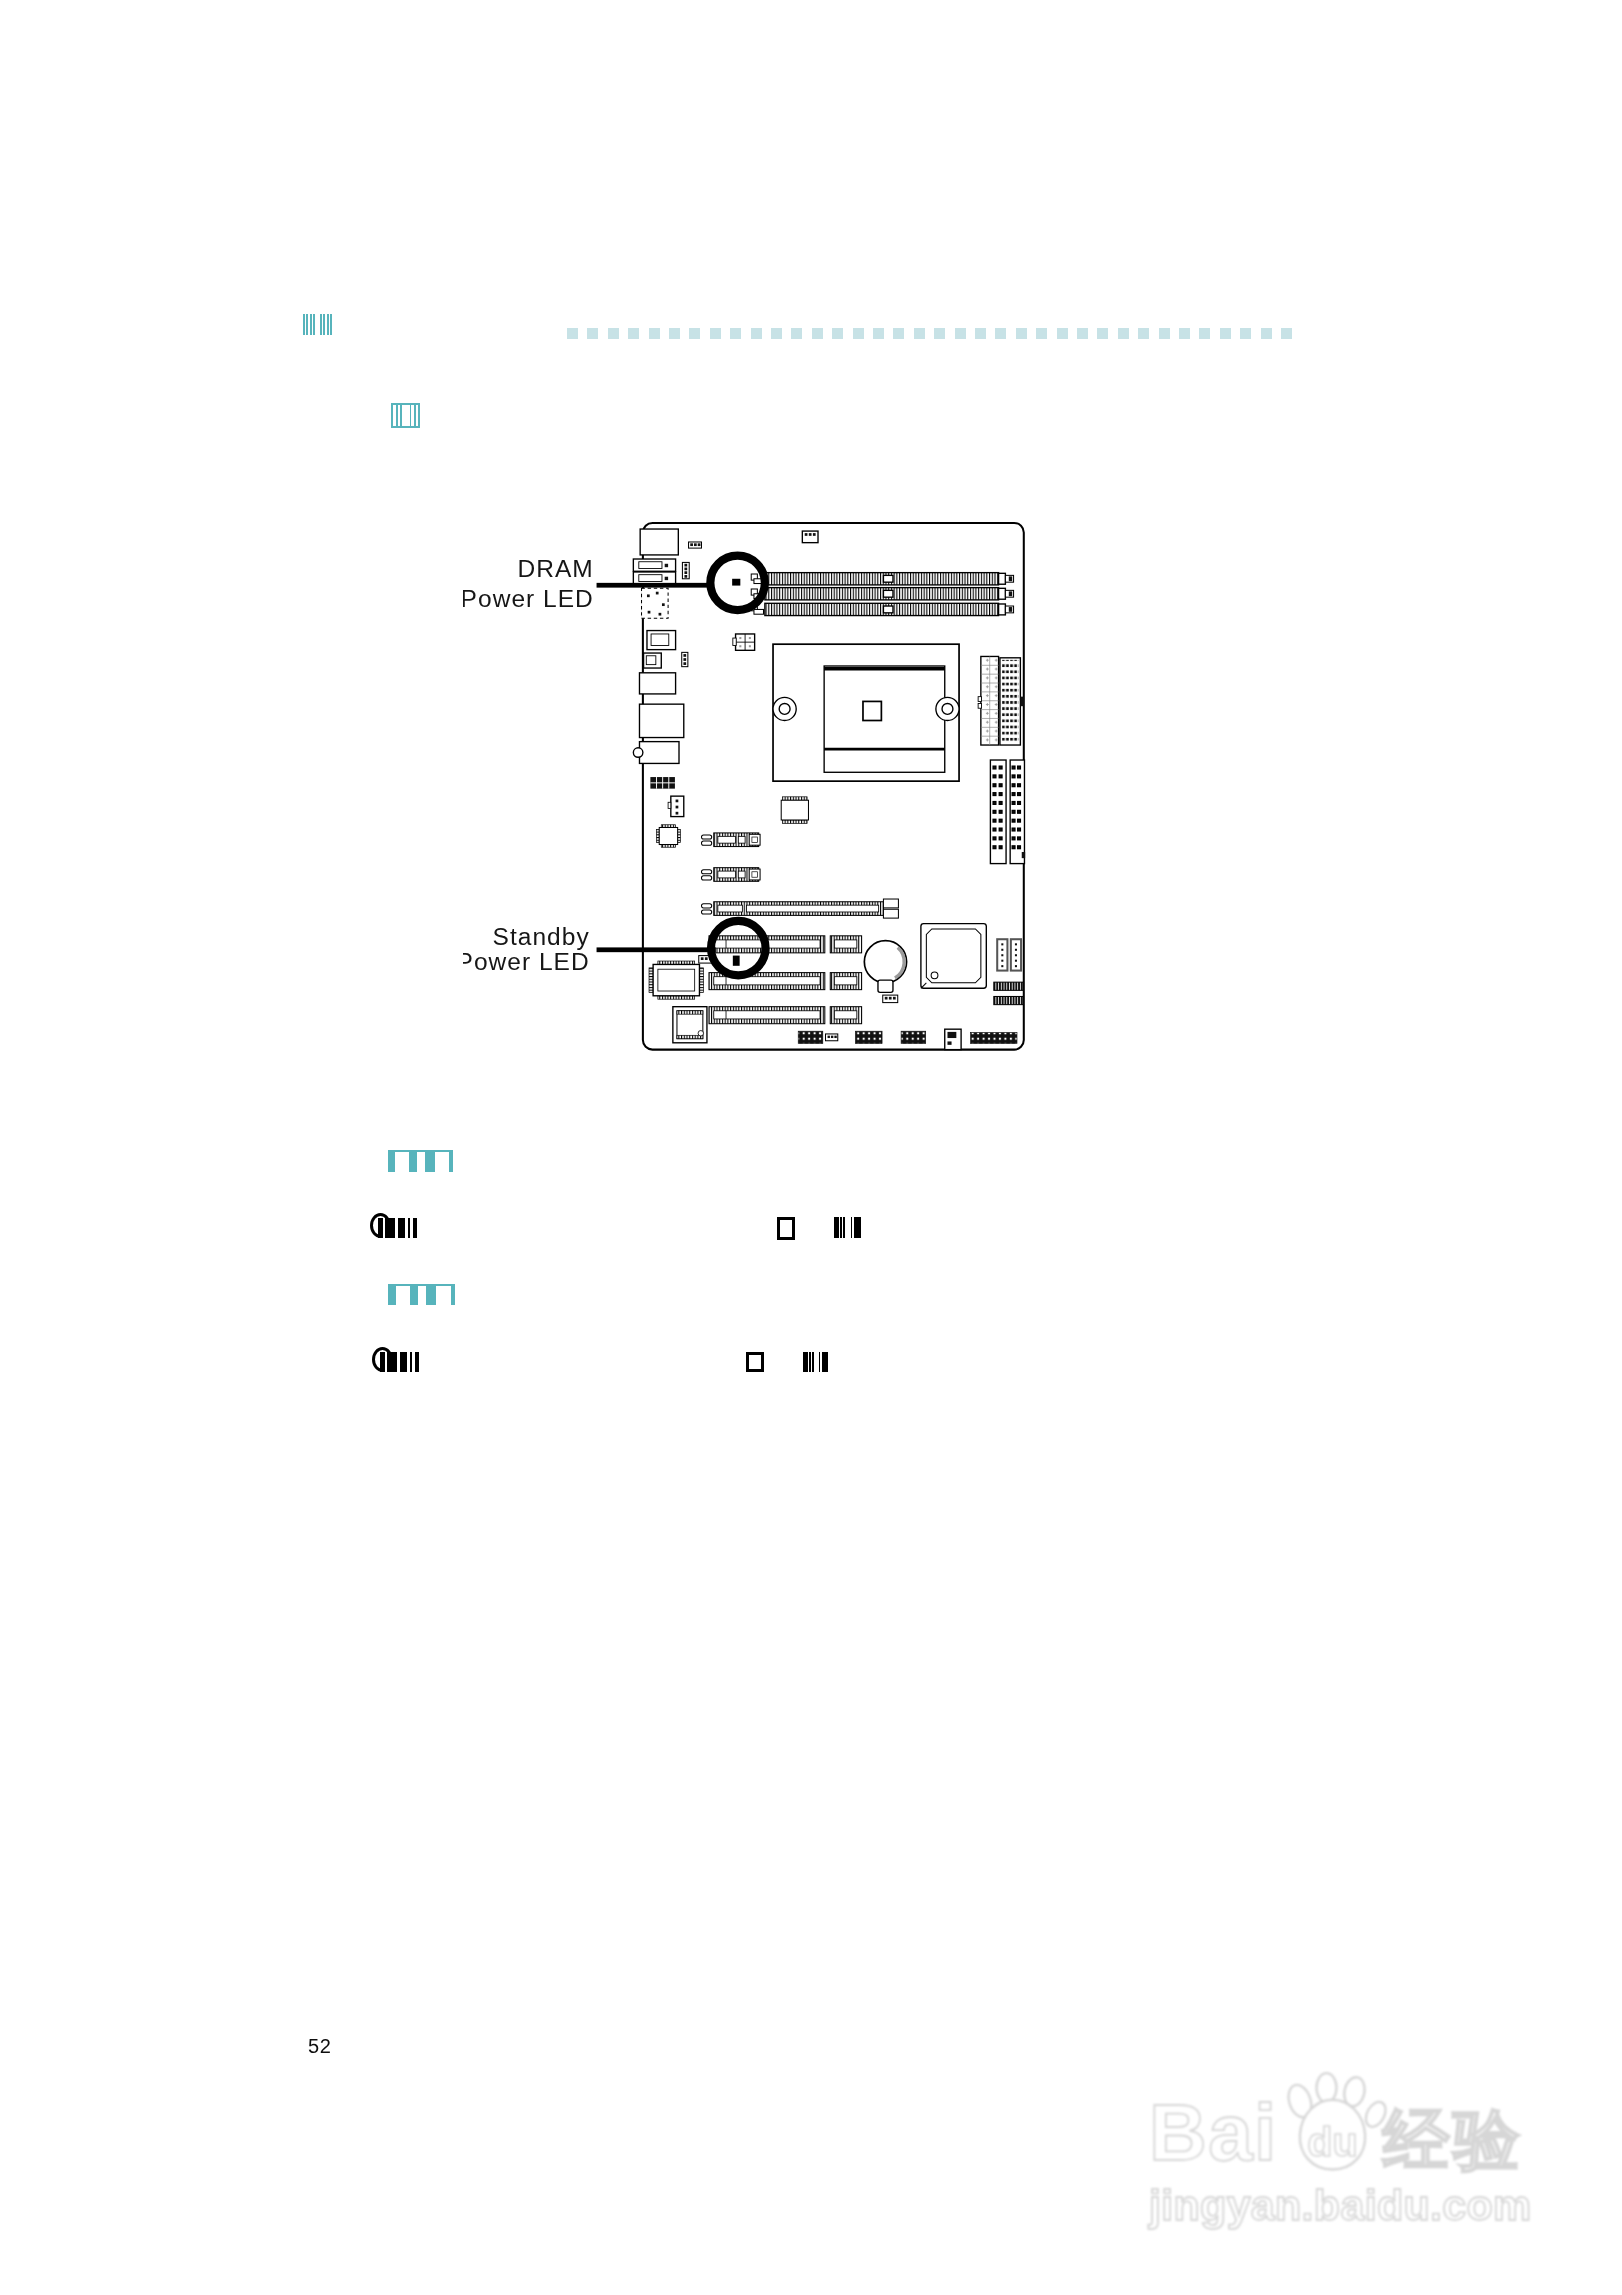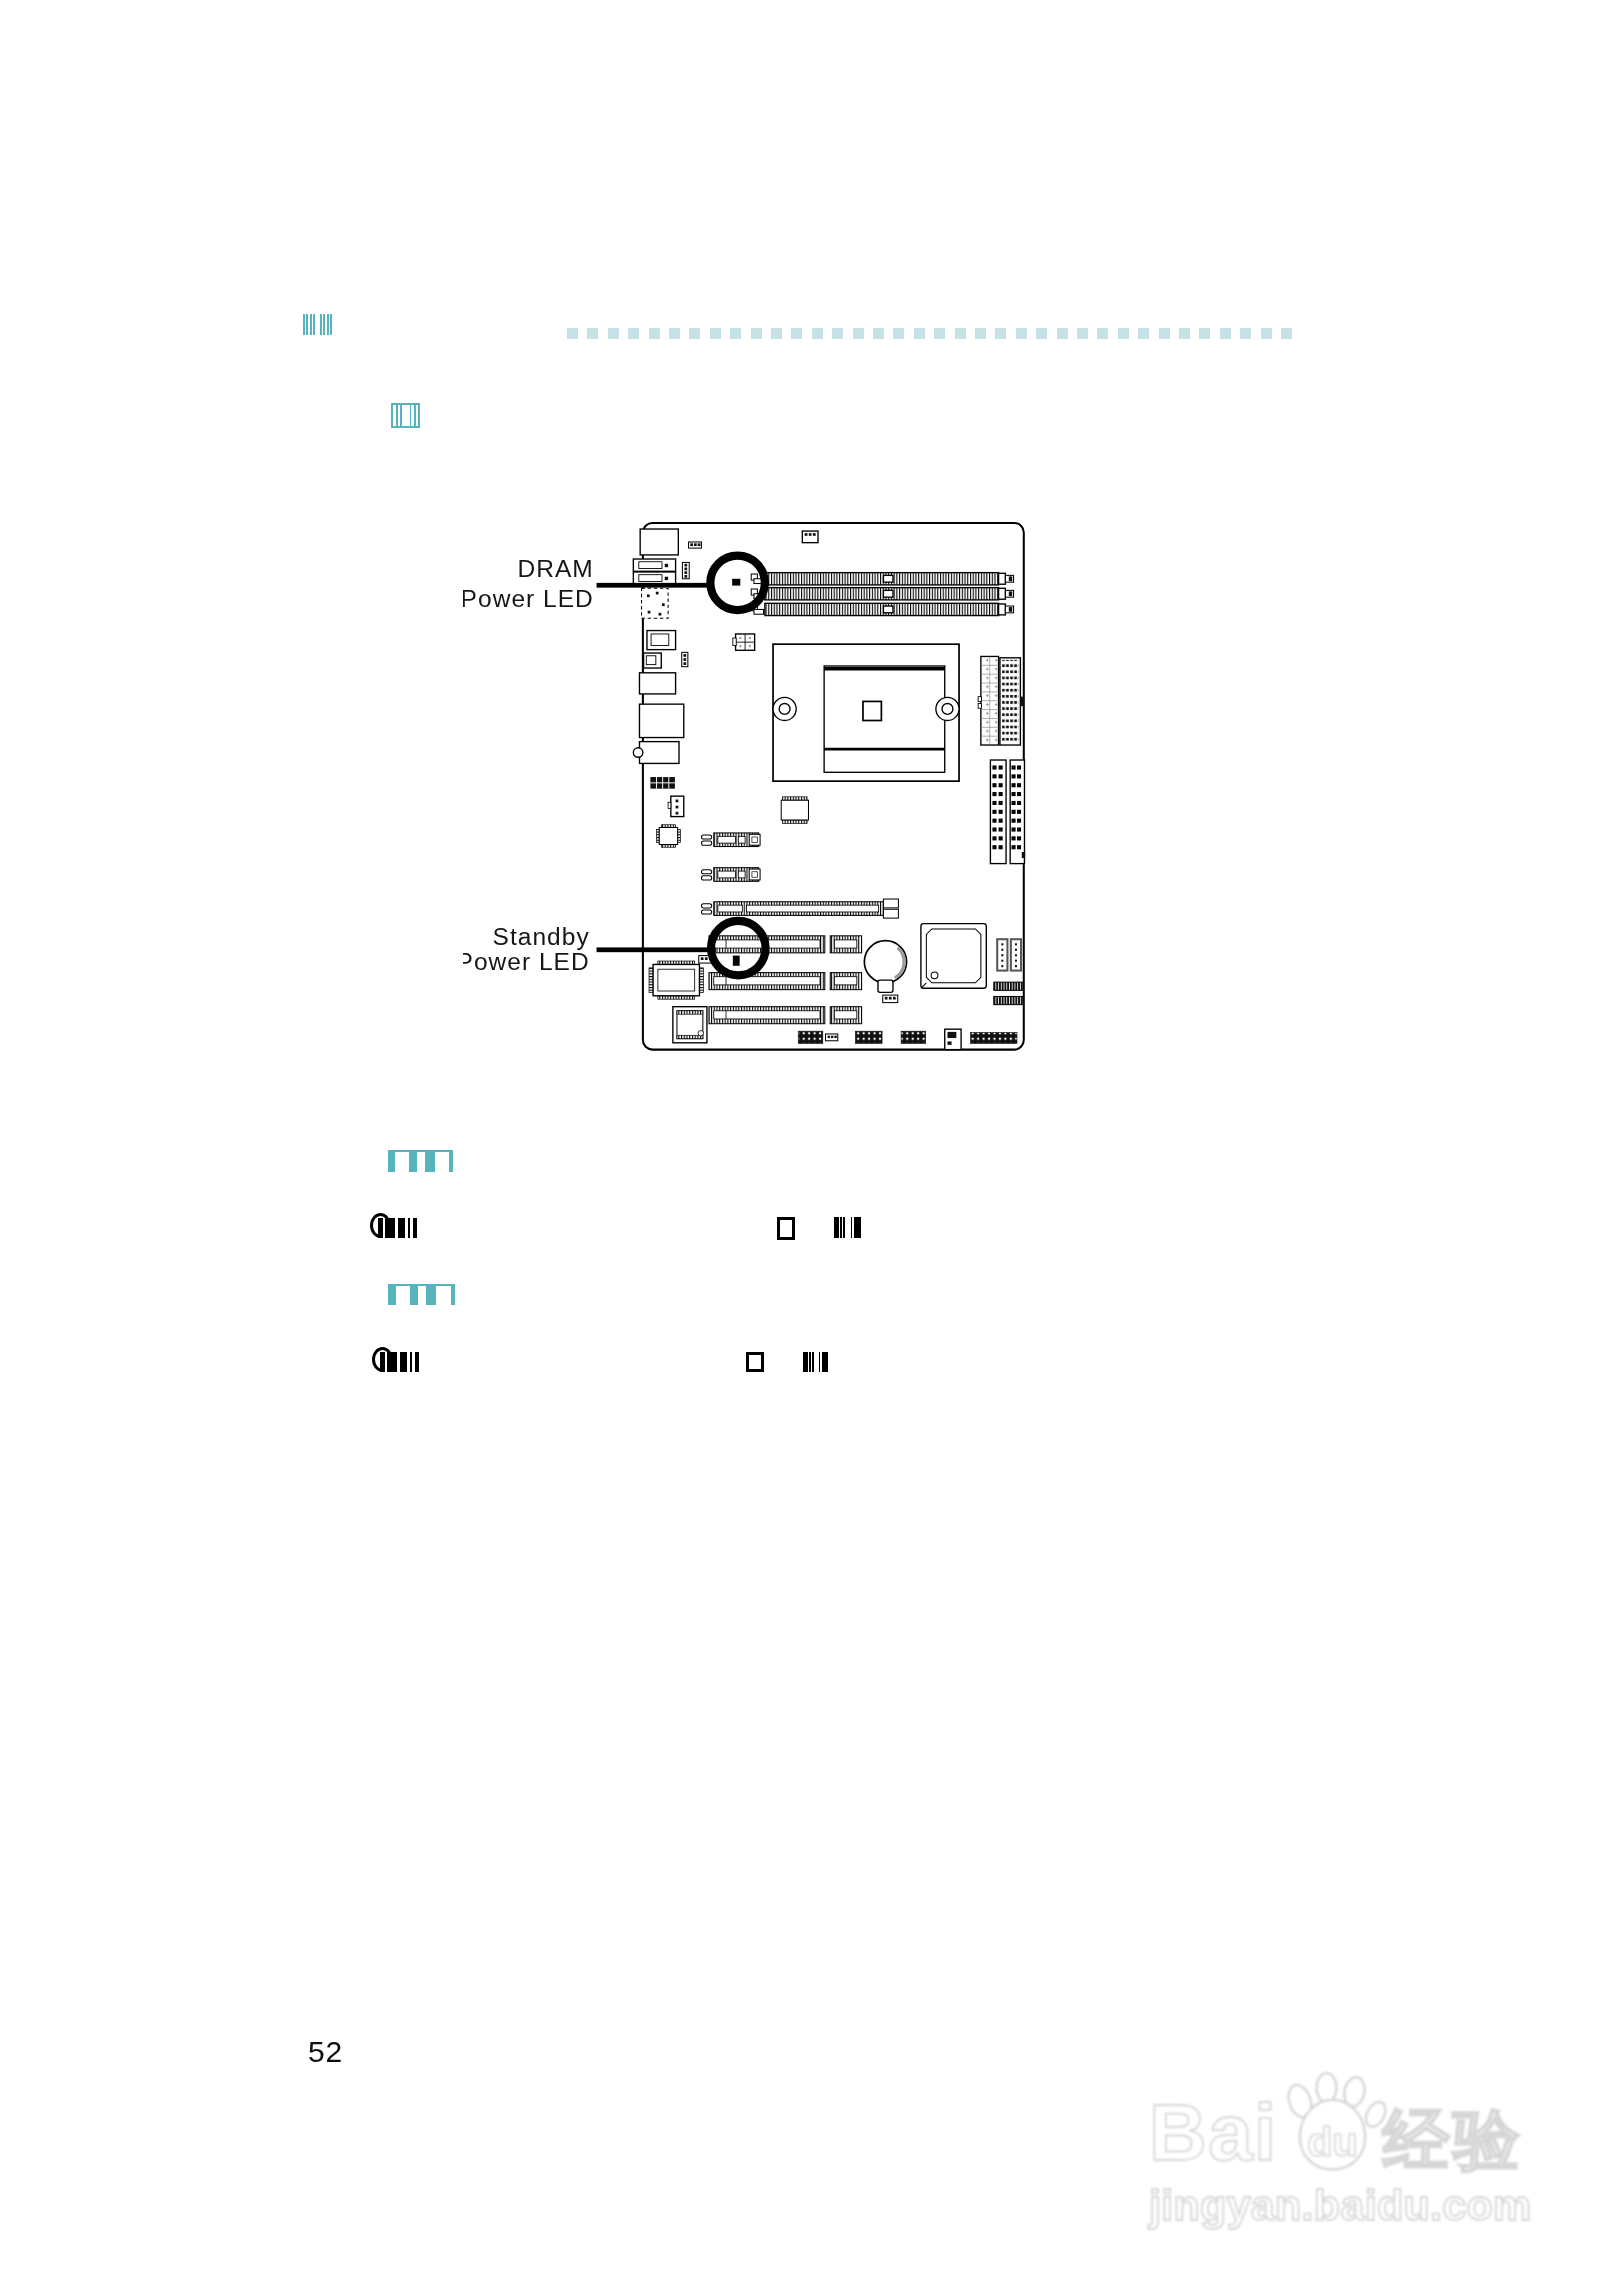--- a/index.html
+++ b/index.html
@@ -55,21 +55,21 @@
   #box-empty-2{left:746px;top:1352px;width:18.4px;height:20.4px;}
 
   .box-striped{
     background:linear-gradient(90deg,#000 0 18%,#fff 18% 24%,#000 24% 31%,#fff 31% 35%,
       #000 35% 42%,#fff 42% 63%,#000 63% 68%,#fff 68% 74%,#000 74% 100%);
   }
   #box-striped-1{left:834px;top:1217px;width:26.6px;height:21px;}
   #box-striped-2{left:803px;top:1352px;width:25px;height:20.4px;}
 
   
-  #page-number{left:308px;top:2035px;font-size:30px;color:#0e0e0e;letter-spacing:0.7px;}
+  #page-number{left:308px;top:2035px;font-size:20px;color:#0e0e0e;letter-spacing:0.7px;}
 
   
   #watermark{left:1149px;top:2072px;filter:blur(1.1px);}
   .wm-text{color:#ffffff;-webkit-text-stroke:1.8px #d6d6d6;}
   .wm-row1{display:flex;align-items:flex-end;white-space:nowrap;line-height:0.95;}
   .wm-bai{font-size:80px;font-weight:bold;letter-spacing:1.4px;}
   .wm-cjk{font-size:67px;font-weight:bold;letter-spacing:3.4px;margin-left:-4.1px;}
   #paw-svg{width:113px;height:102px;margin:0 -2.7px -2.7px -1.4px;}
   .wm-row2{margin-top:9.5px;font-size:43px;font-weight:bold;letter-spacing:0.3px;white-space:nowrap;}
 </style>

